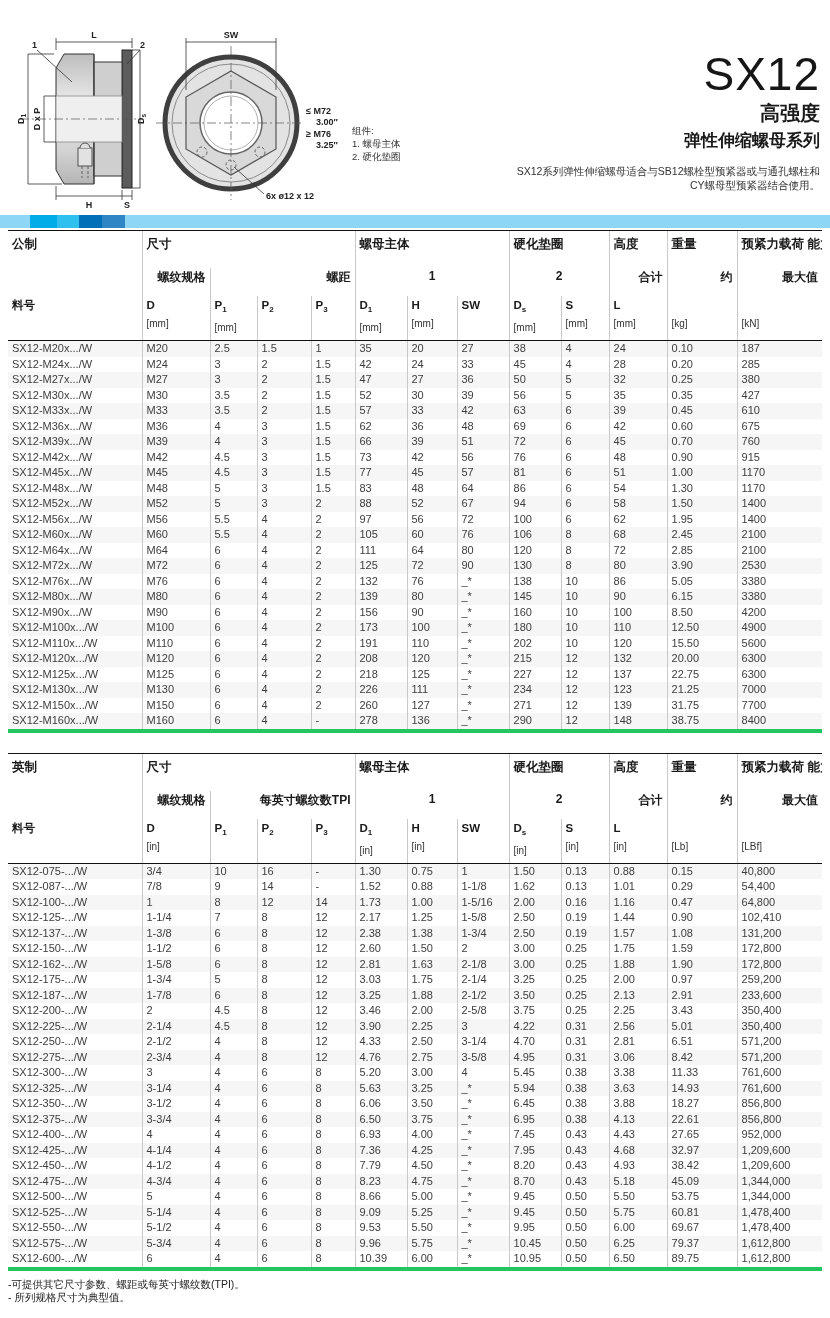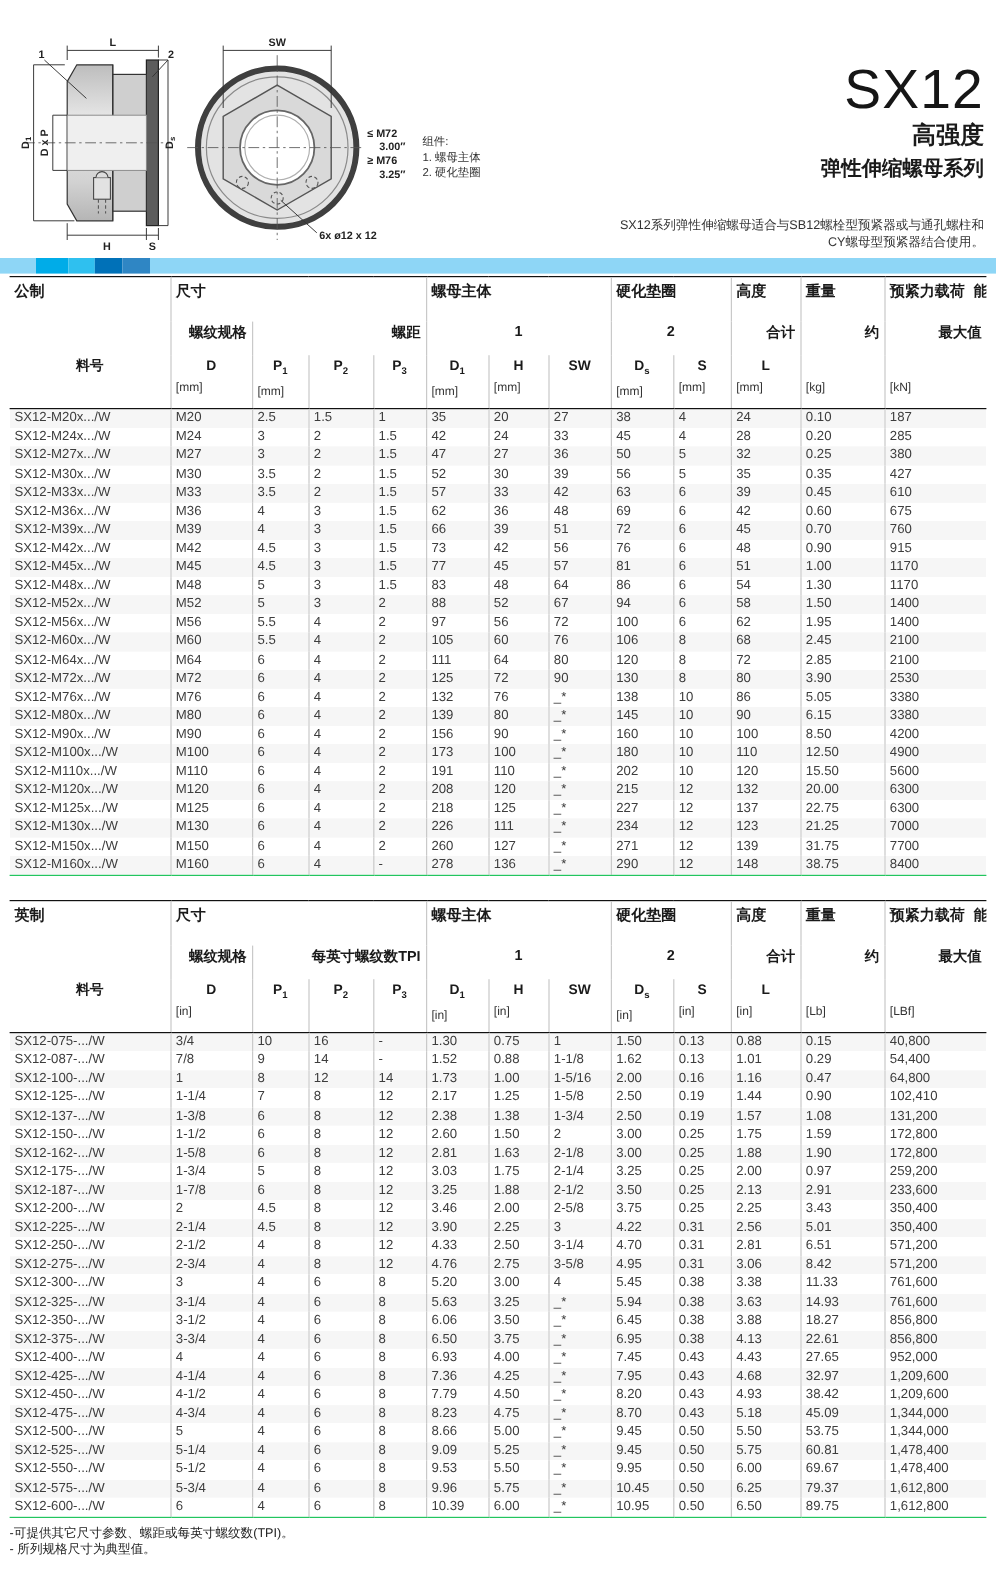--- a/index.html
+++ b/index.html
@@ -1,49 +1,49 @@
 <!DOCTYPE html>
 <html><head>
 <meta charset="utf-8">
 <style>
   html,body{margin:0;padding:0;background:#fff;}
   body{width:830px;height:1318px;position:relative;font-family:"Liberation Sans",sans-serif;color:#1a1a1a;overflow:hidden;}
 
   
   .drawing-wrap{position:absolute;top:26px;left:6px;width:345px;height:190px;}
-  .legend{position:absolute;top:112px;left:352px;font-size:9.5px;line-height:13px;color:#333;}
+  .legend{position:absolute;top:124px;left:352px;font-size:9.5px;line-height:13px;color:#333;}
 
   
   .masthead{position:absolute;top:50px;right:10px;text-align:right;}
   .series{font-size:46px;font-weight:400;letter-spacing:1px;color:#161616;line-height:48px;}
   .sub1{font-size:20px;font-weight:bold;line-height:26px;margin-top:2px;}
   .sub2{font-size:17px;font-weight:bold;line-height:30px;}
-  .desc{font-size:10.5px;line-height:14px;color:#333;margin-top:25px;}
+  .desc{font-size:10.5px;line-height:14px;color:#333;margin-top:8px;}
 
   
   .top-bar{position:absolute;top:215px;left:0;width:830px;height:13px;display:flex;}
   .top-bar div{height:100%;}
   .top-bar .fill{flex:1;}
 
   
   .content{position:absolute;top:230px;left:8px;width:814px;}
   table.spec{border-collapse:collapse;table-layout:fixed;width:814px;}
   table.spec th,table.spec td{overflow:hidden;white-space:nowrap;}
   .group-row th{border-top:1.5px solid #111;height:30px;vertical-align:top;padding:7px 4px 0 4px;
-    font-size:12.5px;font-weight:bold;text-align:left;white-space:pre-line;line-height:13px;font-family:Liberation Mono, monospace;}
+    font-size:12.5px;font-weight:bold;text-align:left;white-space:pre-line;line-height:13px;}
   .sub-row th{height:26px;vertical-align:top;padding:1px 4px;font-size:12px;font-weight:bold;text-align:right;}
   .sub-row th.center{text-align:center;}
   .col-row th{height:38px;vertical-align:top;padding:3px 4px 3px 4px;text-align:left;border-bottom:1.4px solid #111;}
-  .col-row .sym{font-size:11.5px;font-weight:bold;line-height:13px;min-height:13px;text-align:center;}
+  .col-row .sym{font-size:11.5px;font-weight:bold;line-height:13px;min-height:13px;}
   .col-row .sym sub{font-size:8px;}
   .col-row .unit{font-size:10px;font-weight:normal;color:#333;line-height:12px;min-height:12px;margin-top:6px;}
   th.sep,td.sep{border-left:1px solid #c9c9c9;}
   tbody td{height:15.5px;padding:0 4px;font-size:11px;color:#3d3d3d;line-height:15px;}
   tbody tr:nth-child(odd) td{background:#f6f6f6;}
-  tbody tr:last-child td{border-bottom:1px solid #22c55e;}
+  tbody tr:last-child td{border-bottom:4px solid #22c55e;}
   .imperial{margin-top:20px;}
 
   
   .footnotes{margin-top:7px;font-size:10.5px;line-height:13.5px;color:#222;}
 
   
   .dim{stroke:#333;stroke-width:0.8;fill:none;}
   .cl{stroke:#555;stroke-width:0.7;fill:none;stroke-dasharray:9 3 2 3;}
   .dash{stroke:#555;stroke-width:0.9;fill:none;stroke-dasharray:3 2;}
   .svgtxt{font-family:"Liberation Sans",sans-serif;font-size:9px;font-weight:bold;fill:#222;}

